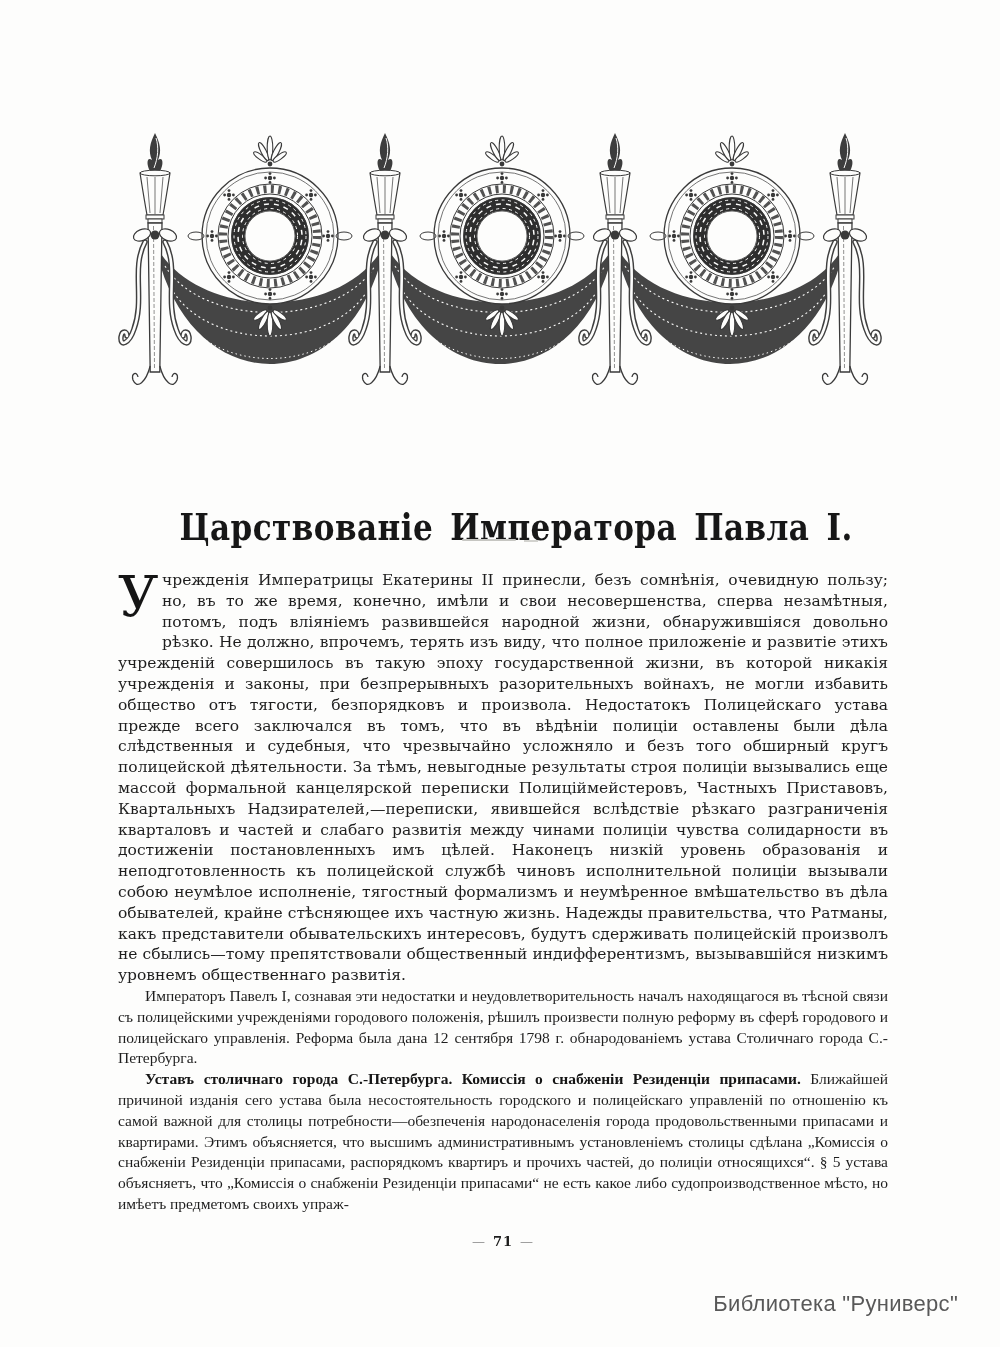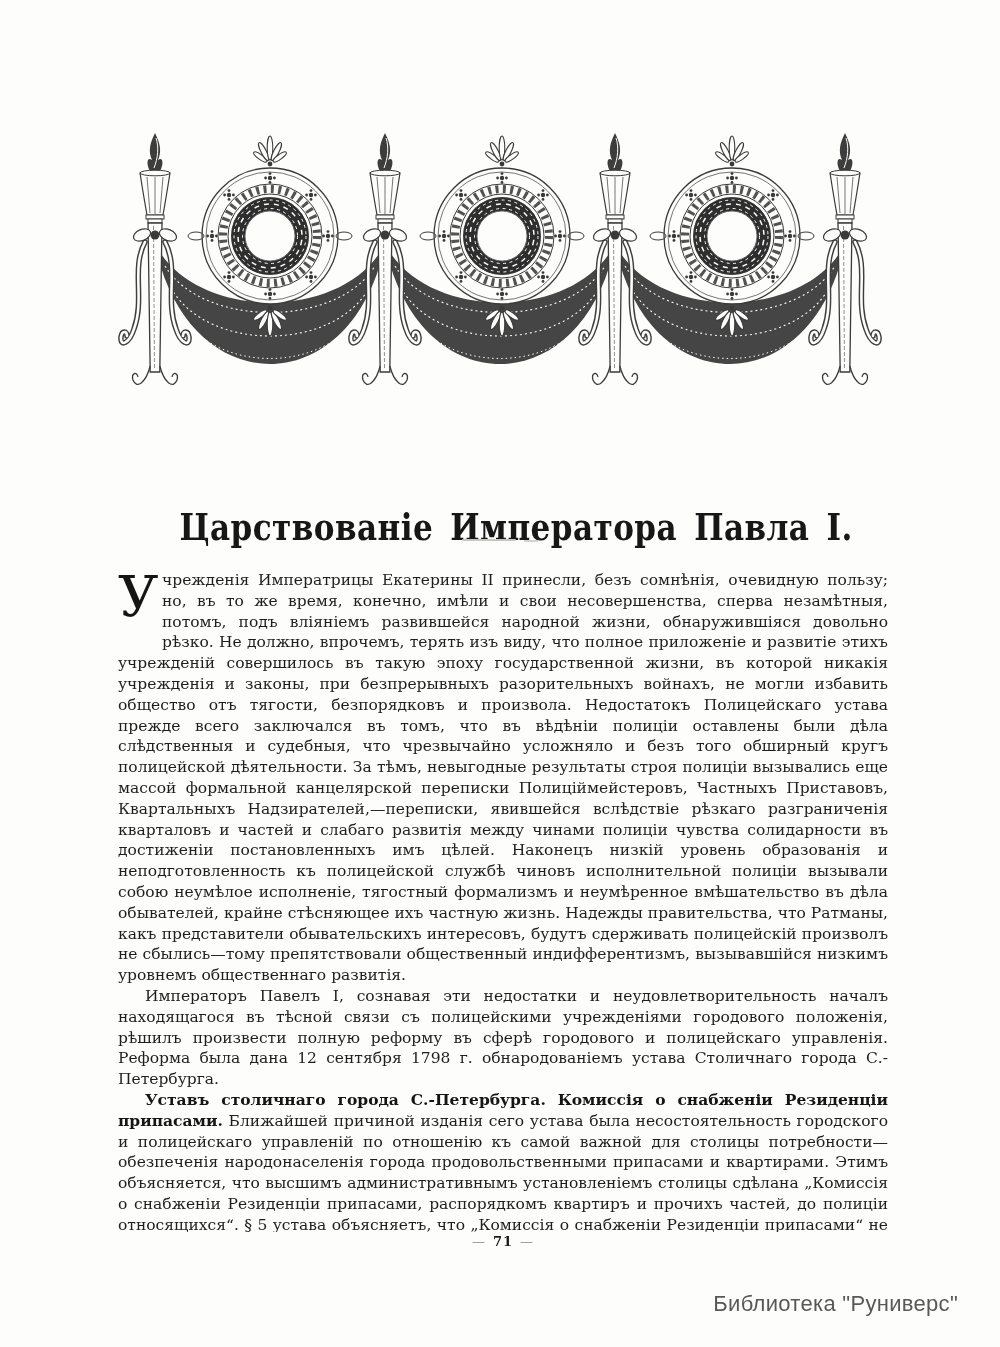--- a/index.html
+++ b/index.html
@@ -20,21 +20,21 @@
   }
   .title-rule  { position:absolute; top:539px; left:462px; width:54px; height:2px; background:#c6c6c2; border-radius:1px; }
   .title-rule2 { position:absolute; top:540px; left:524px; width:14px; height:1.5px; background:#d2d2ce; }
 
   .body-text {
     position:absolute; top:570px; left:118px; width:770px; height:662px; overflow:hidden;
     font-size:15.5px; line-height:20.8px; color:#1e1e1e;
     text-align:justify;
   }
   .body-text p { margin:0; }
-  .indent { text-indent:27px; }
+  .indent { text-indent:27px;font-family:Liberation Serif, serif; }
   .dropcap {
     float:left; font-size:56px; line-height:50px;
     width:37px; height:62px; margin:2px 7px 0 0;
     color:#151515;
   }
   .lead-bold { font-weight:700; color:#151515; }
 
   .page-num {
     position:absolute; top:1234px; left:118px; width:770px; text-align:center;
     font-size:13px; color:#2a2a2a; letter-spacing:1px;

